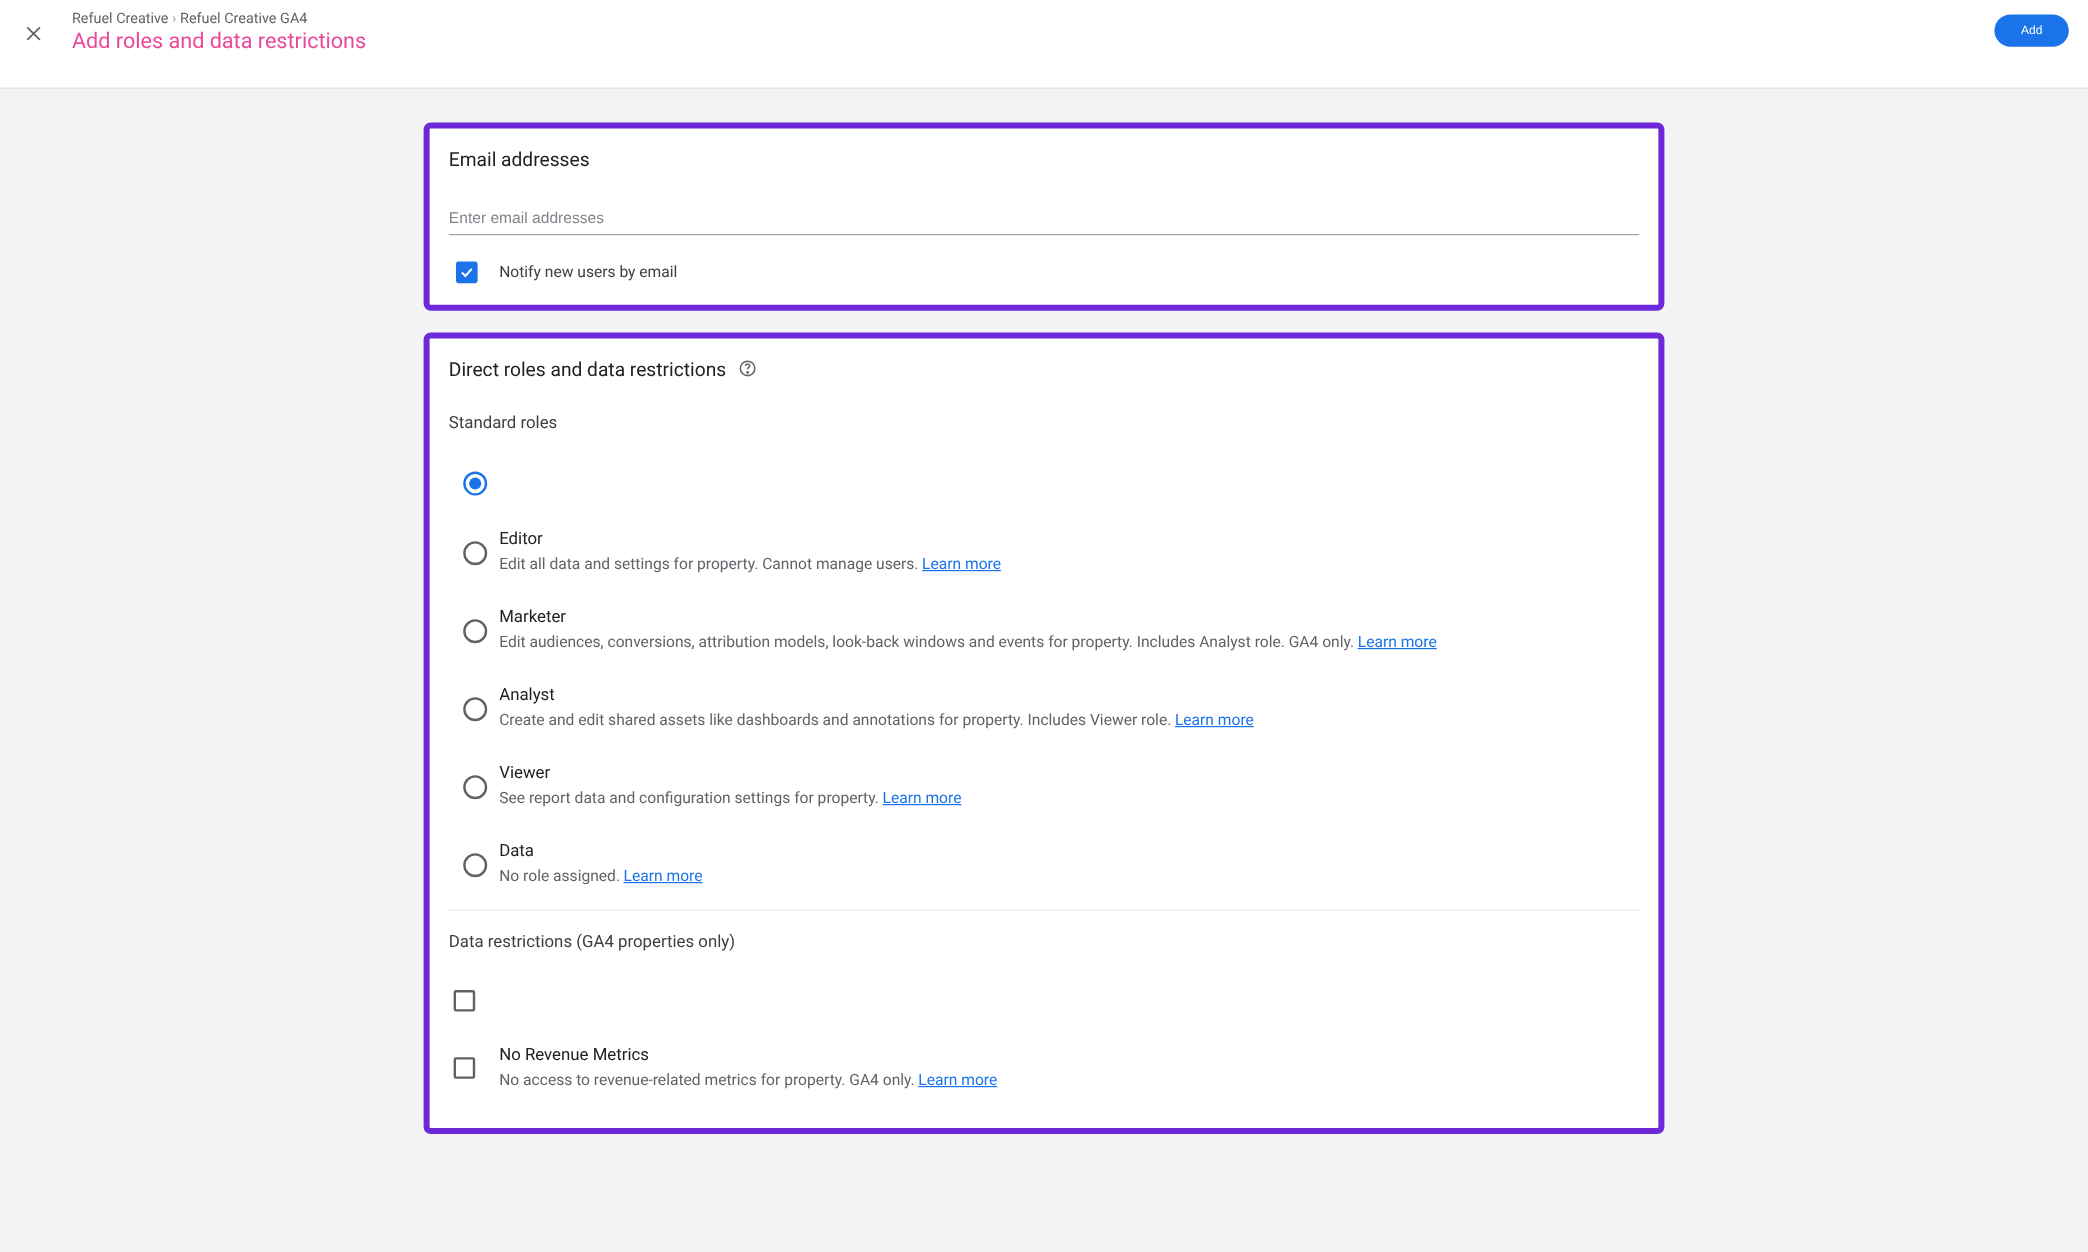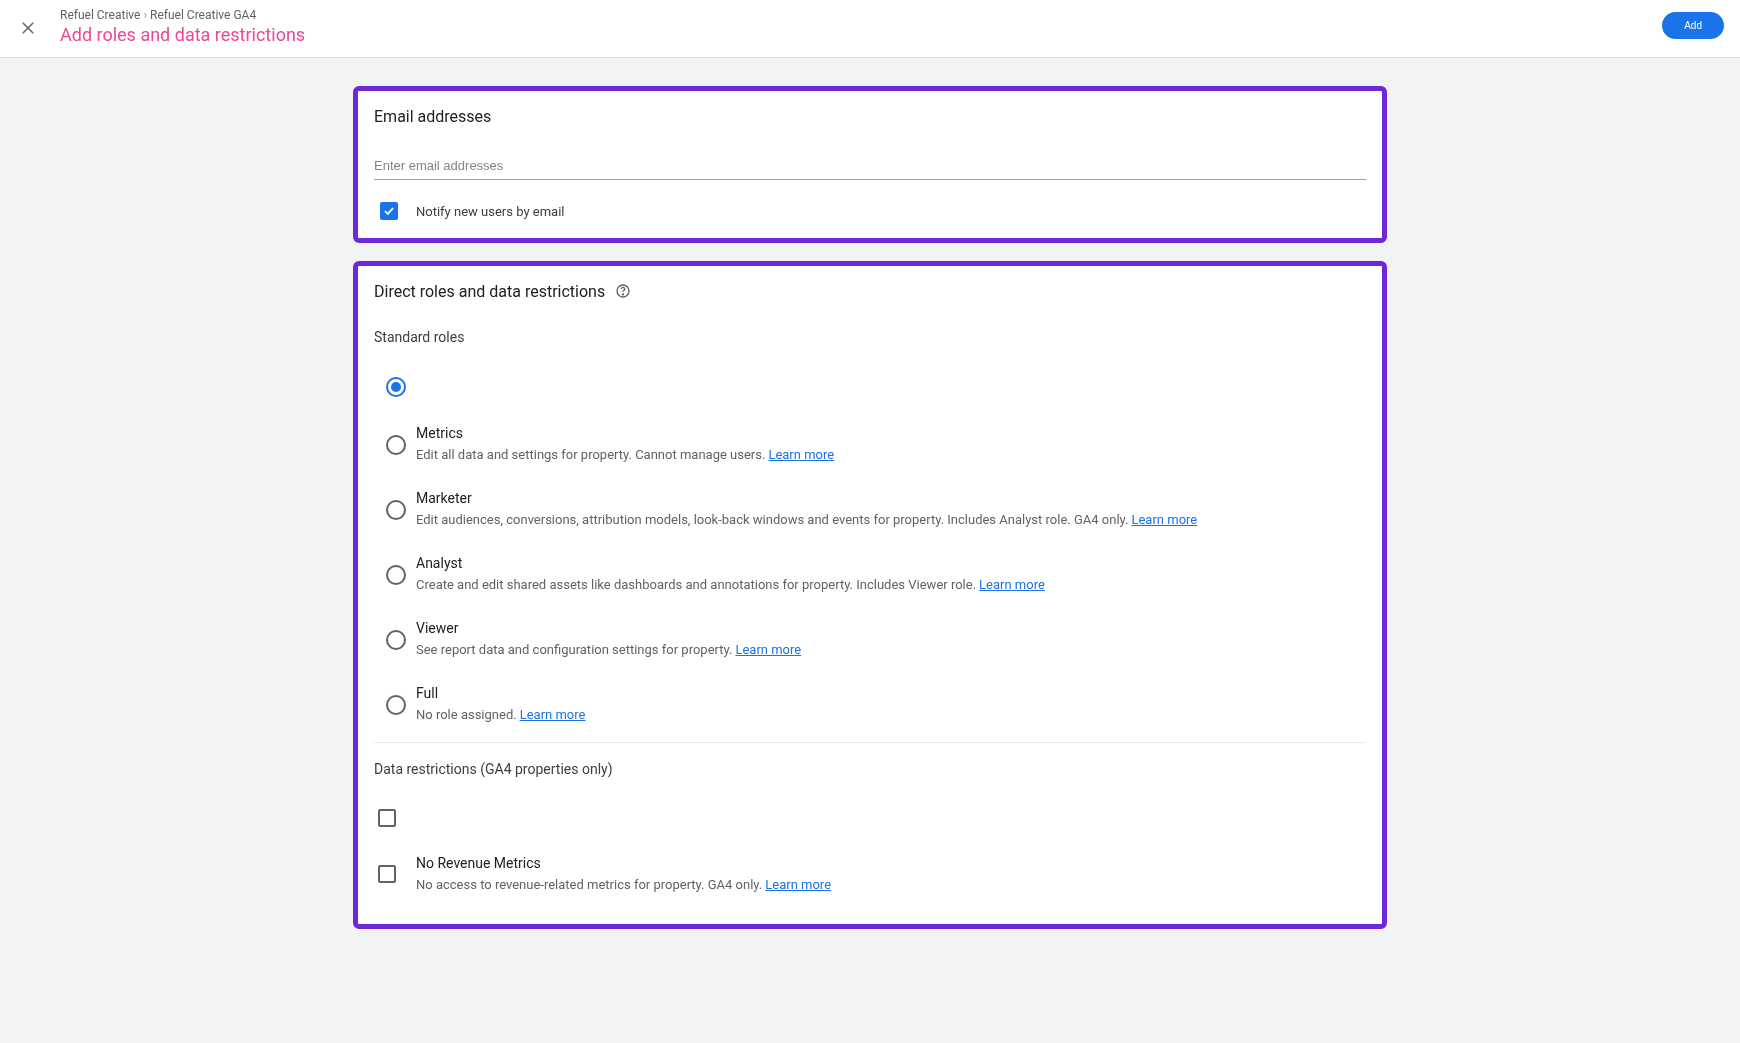--- a/index.html
+++ b/index.html
@@ -4,21 +4,21 @@
   <style>
     * { box-sizing: border-box; margin: 0; padding: 0; }
     body {
       font-family: "Google Sans", Roboto, Arial, sans-serif;
       background: #f1f3f4;
       color: #3c4043;
       font-size: 14px;
     }
     .header {
       background: #fff;
-      padding: 8px 16px 12px 16px;
+      padding: 8px 16px 28px 16px;
       display: flex;
       align-items: flex-start;
       border-bottom: 1px solid #dadce0;
     }
     .close-btn {
       width: 24px; height: 24px;
       display: flex; align-items: center; justify-content: center;
       margin-top: 8px;
       margin-right: 20px;
       cursor: pointer;
@@ -225,21 +225,21 @@
             <div class="radio-halo"></div>
           </div>
         </div>
     </div>
 
     <div class="option-row">
       <div class="radio-wrap">
           <div class="radio"></div>
         </div>
       <div class="option-text">
-        <div class="opt-title">Metrics</div>
+        <div class="opt-title">Editor</div>
         <div class="opt-desc"><span>Edit all data and settings for property. Cannot manage users.</span><a class="learn-more">Learn more</a></div>
       </div>
     </div>
 
     <div class="option-row">
       <div class="radio-wrap">
           <div class="radio"></div>
         </div>
       <div class="option-text">
         <div class="opt-title">Marketer</div>
@@ -265,21 +265,21 @@
         <div class="opt-title">Viewer</div>
         <div class="opt-desc"><span>See report data and configuration settings for property.</span><a class="learn-more">Learn more</a></div>
       </div>
     </div>
 
     <div class="option-row">
       <div class="radio-wrap">
           <div class="radio"></div>
         </div>
       <div class="option-text">
-        <div class="opt-title">Full</div>
+        <div class="opt-title">Data</div>
         <div class="opt-desc"><span>No role assigned.</span><a class="learn-more">Learn more</a></div>
       </div>
     </div>
 
     <div class="divider"></div>
     <div class="section-sub">Data restrictions (GA4 properties only)</div>
 
     <div class="option-row">
       <div class="check-wrap">
           <div class="checkbox unchecked"></div>

